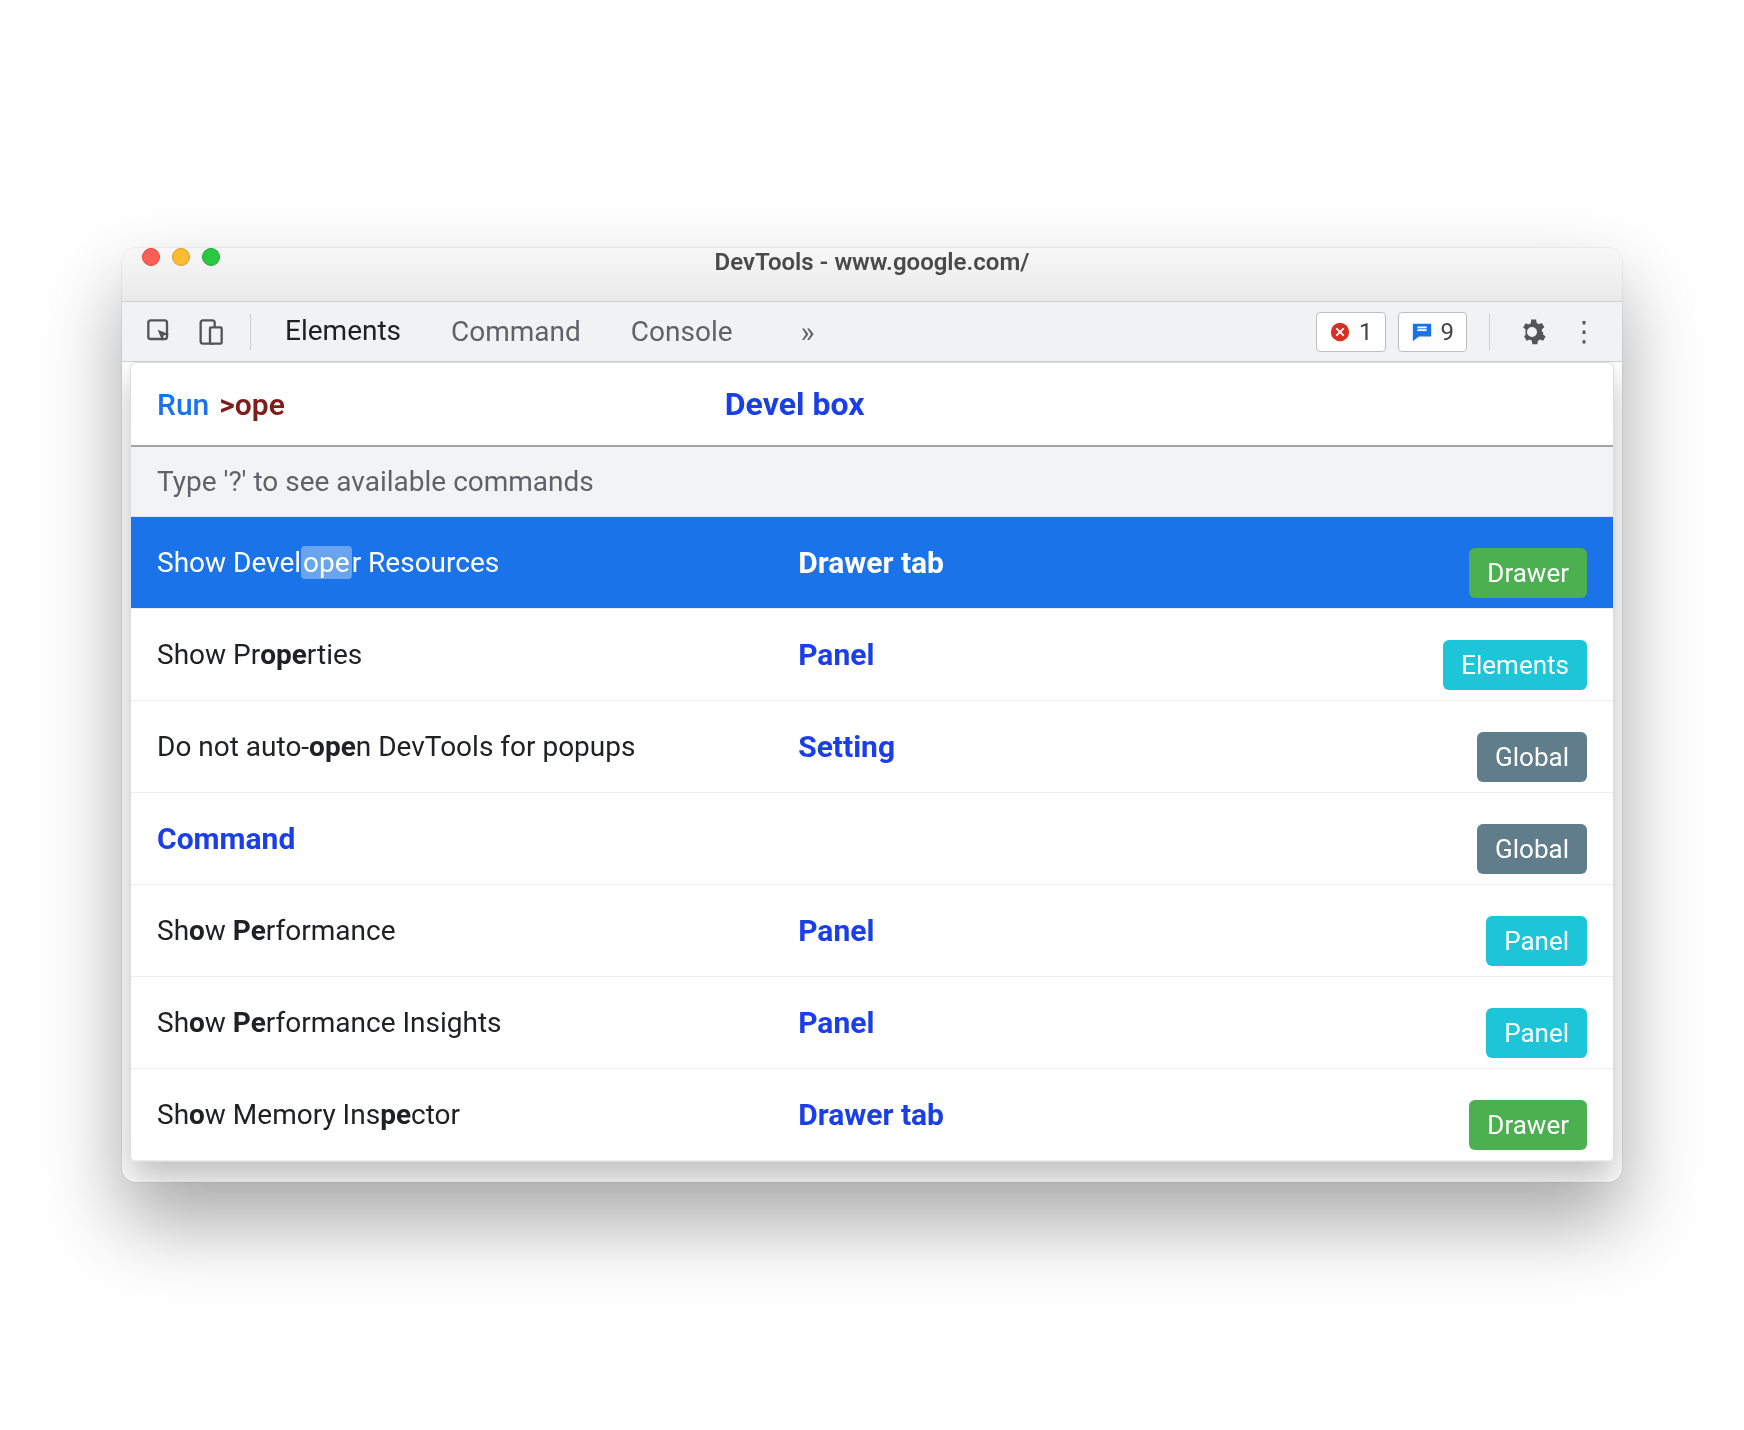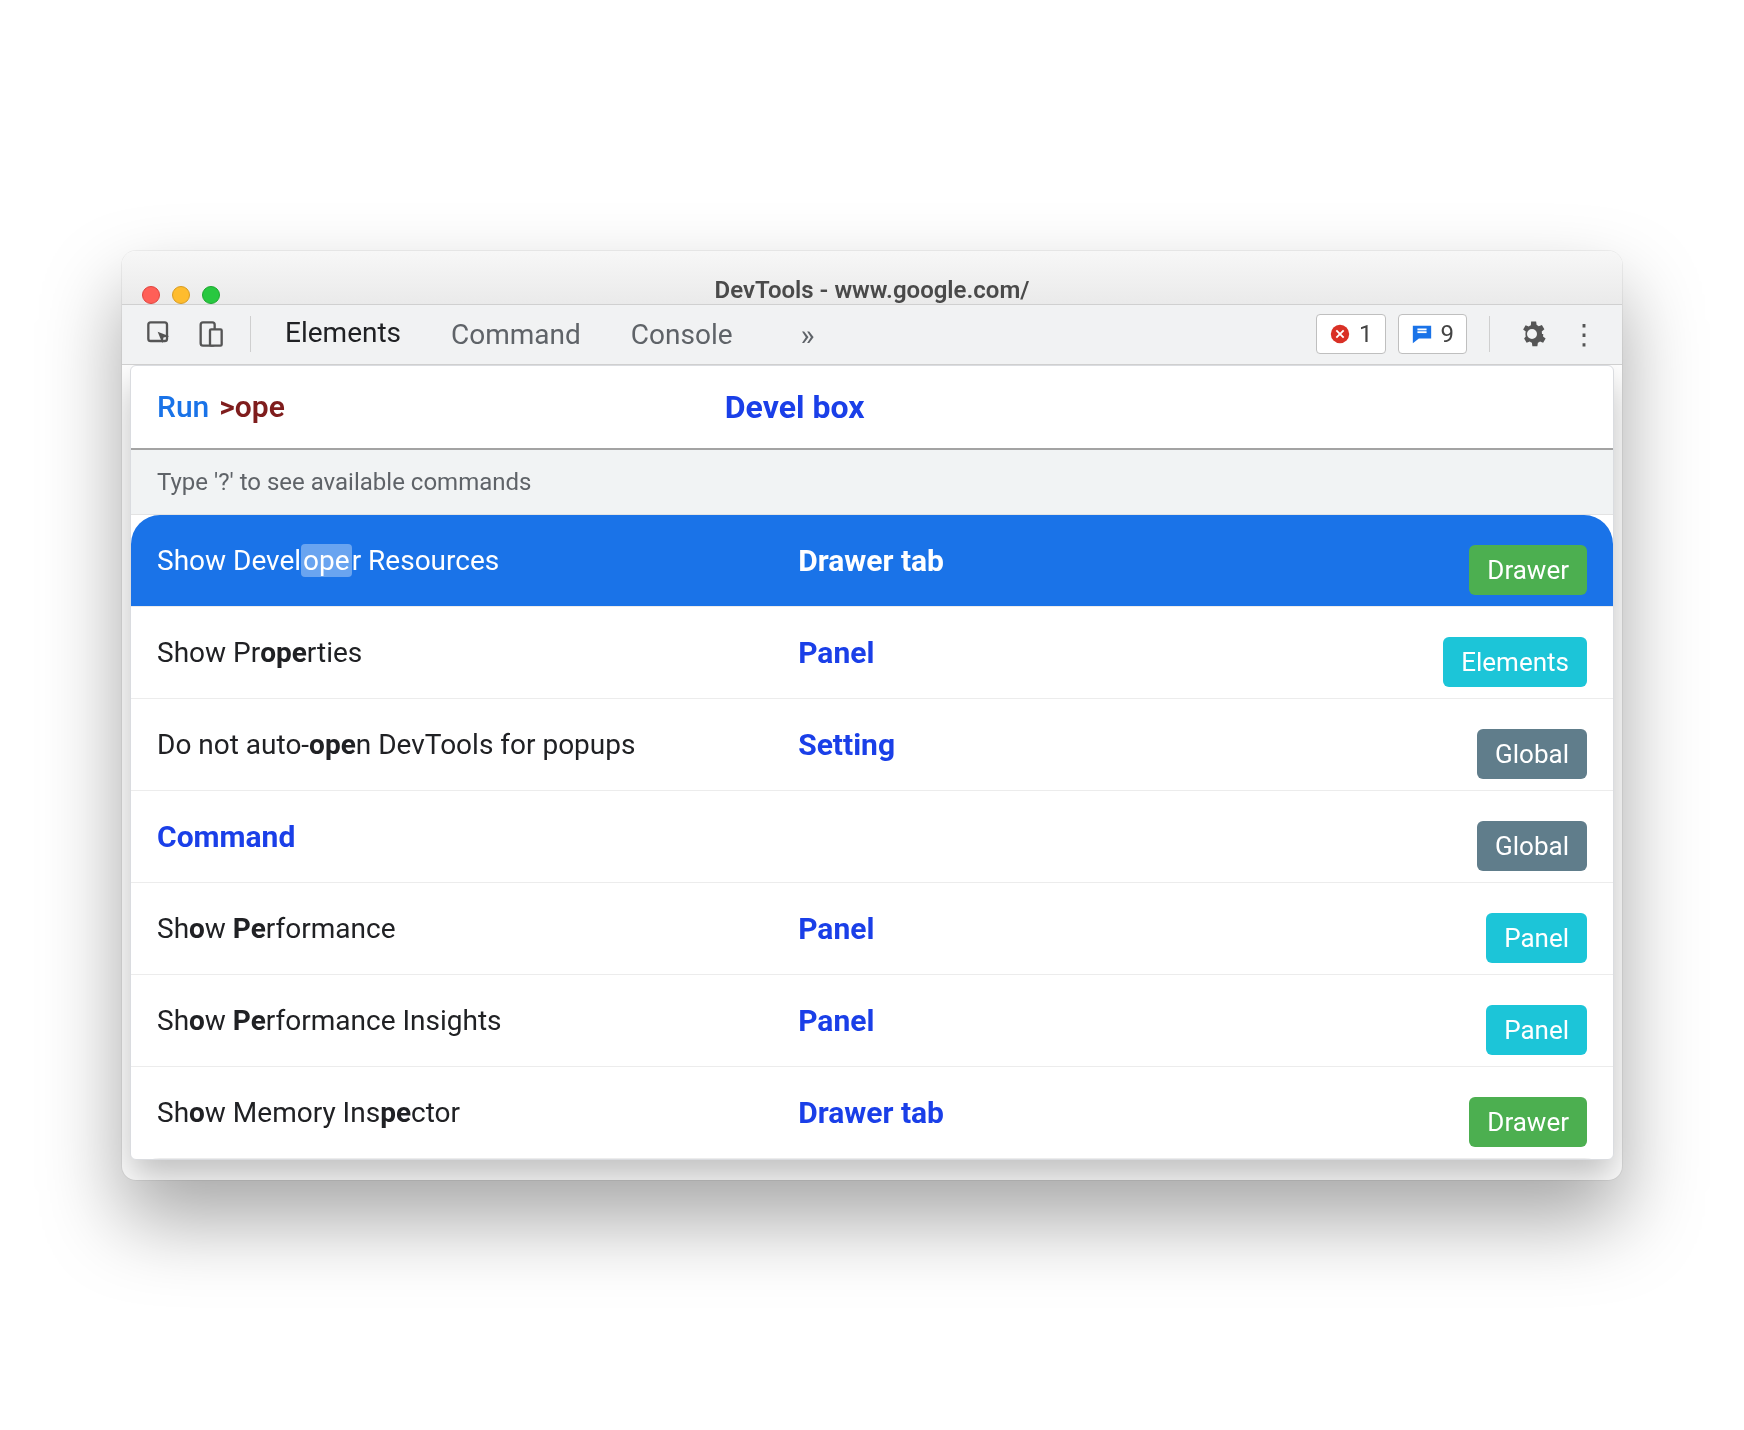--- a/index.html
+++ b/index.html
@@ -17,21 +17,21 @@
     background: #fff;
     border-radius: 14px;
     box-shadow: 0 40px 80px rgba(0,0,0,0.35), 0 0 0 1px rgba(0,0,0,0.05);
     overflow: hidden;
   }
   .titlebar {
     height: 54px;
     background: linear-gradient(#f7f7f7,#eaeaea);
     border-bottom: 1px solid #d0d0d0;
     display: flex;
-    align-items: flex-end;
+    align-items: flex-start;
     padding: 0 20px;
     position: relative;
   }
   .traffic { display: flex; gap: 12px; }
   .traffic .dot { width: 18px; height: 18px; border-radius: 50%; }
   .dot.red { background:#ff5f57; border:1px solid #e0443e; }
   .dot.yellow { background:#febc2e; border:1px solid #d89c22; }
   .dot.green { background:#28c840; border:1px solid #1da82f; }
   .title {
     position: absolute; left:0; right:0; text-align:center;
@@ -81,21 +81,21 @@
     gap: 10px;
     border-bottom: 2px solid #a3a3a3;
   }
   .search-row .run { color:#1a73e8; font-weight:500; }
   .search-row .query { color:#7f1d1d; font-weight:600; }
   .search-row .annot {
     color:#1a3fe8; font-weight:700; font-size:32px;
     margin-left: 430px;
   }
   .hint-row {
-    background:#f1f3f4; color:#5f6368; font-size:24px;
+    background:#f1f3f4; color:#5f6368; font-size:28px;
     padding: 18px 26px; border-bottom:1px solid #e3e3e3;
   }
   .list .item {
     display:flex; align-items:center;
     padding: 0 26px; height: 92px;
     border-bottom:1px solid #ececec;
     font-size: 28px;
     color:#202124;
     gap: 12px;
   }
@@ -109,21 +109,21 @@
   .tag.elements { background:#1cc5d8; }
   .tag.global { background:#607d8b; }
   .tag.panel { background:#1cc5d8; }
   .item.selected {
     background:#1a73e8; color:#fff;
   }
   .item.selected .annot { color:#fff; }
   .item.selected .hl { background: rgba(255,255,255,0.35); border-radius:4px; padding:0 2px;}
   .bold { font-weight:700; }
   .shortcut { color:#9aa0a6; font-size:26px; display:flex; align-items:center; gap:10px;}
-  .list { max-height: 680px; overflow:hidden;border-radius:29px; }
+  .list { max-height: 680px; overflow:hidden; }
   svg { display:block; }
 </style>
 </head>
 <body>
 
 <div class="window">
 
   <div class="titlebar">
     <div class="traffic">
       <div class="dot red"></div>

